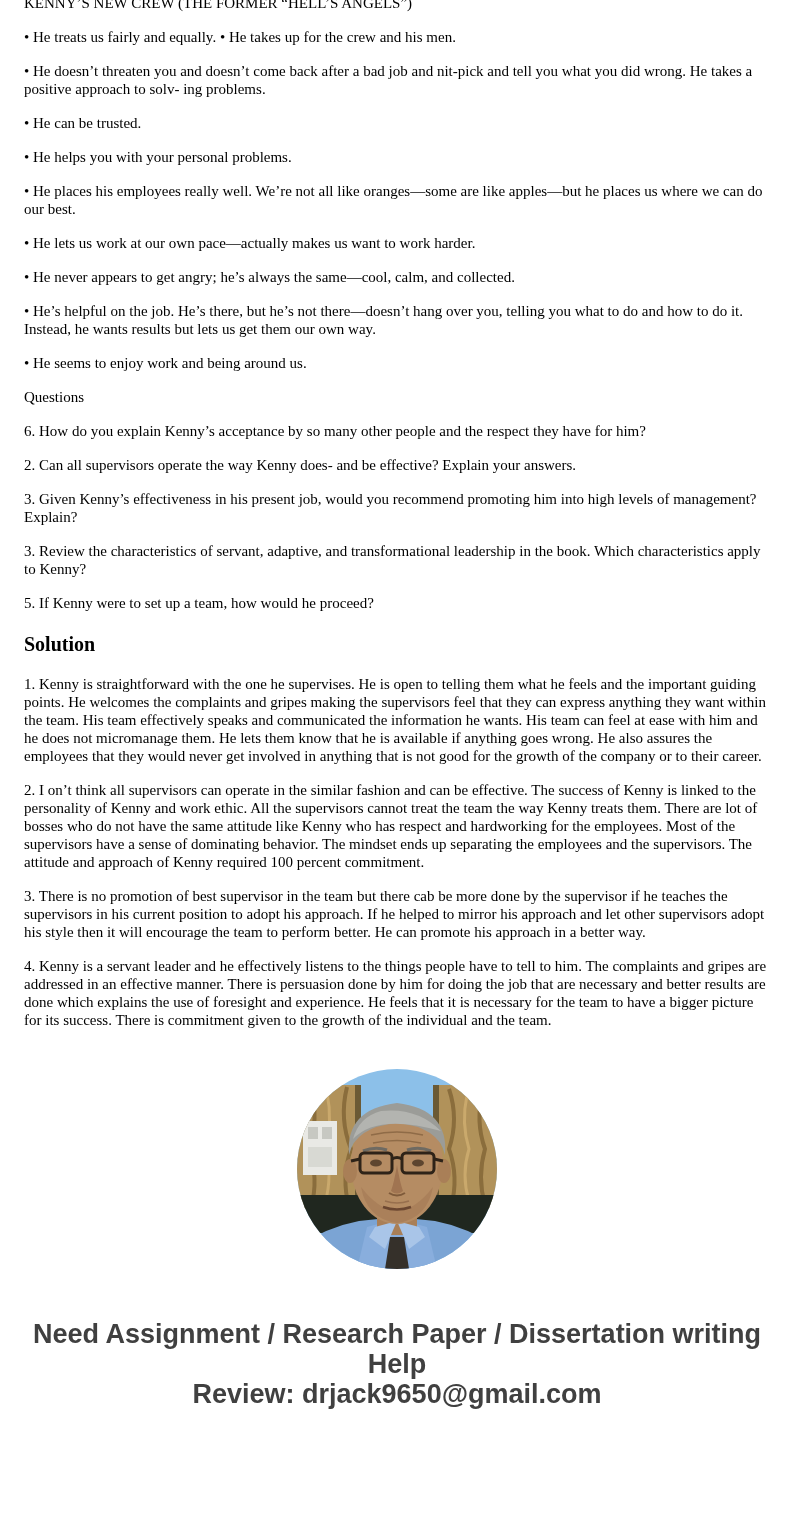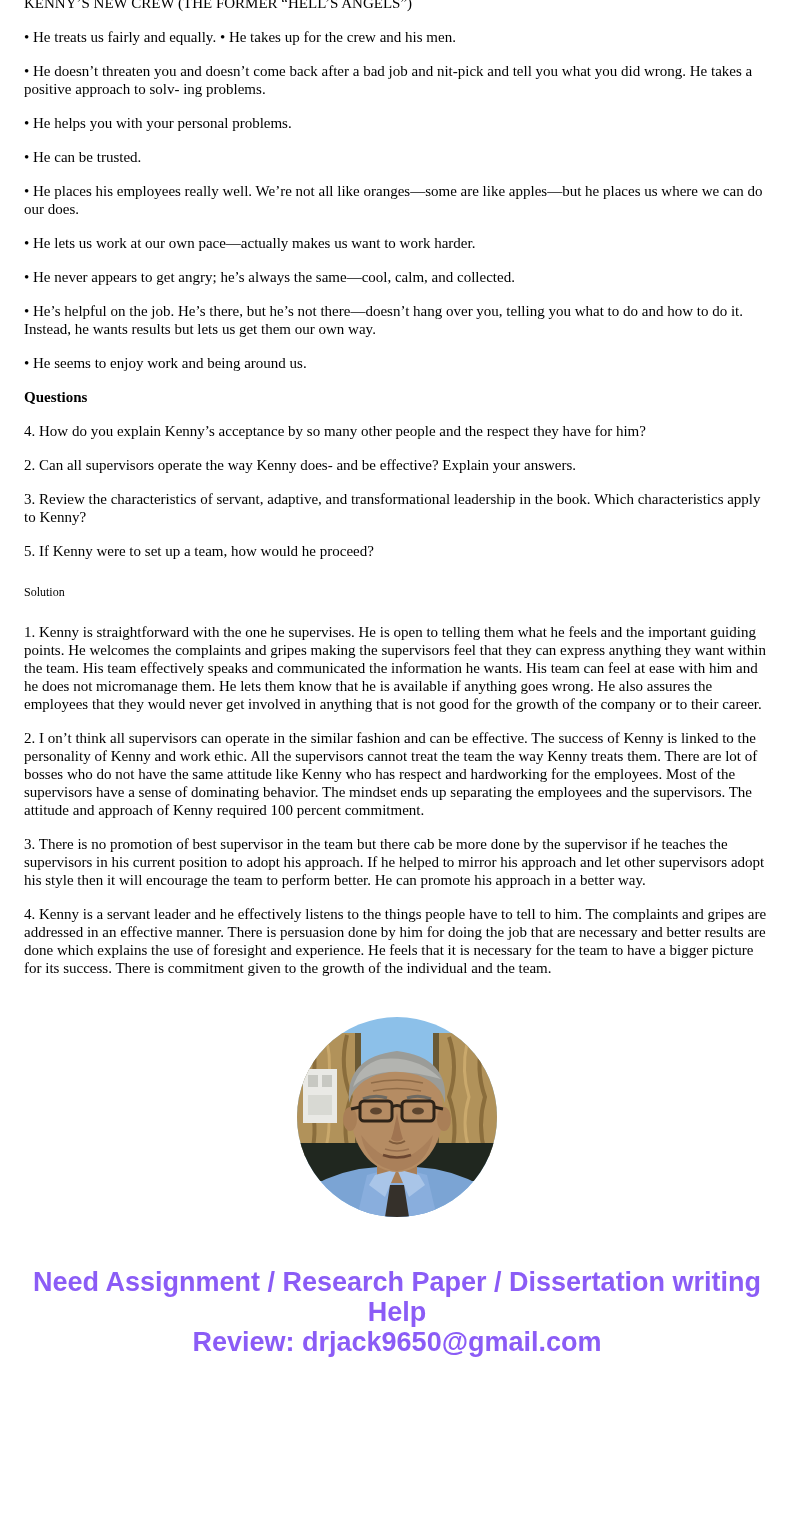--- a/index.html
+++ b/index.html
@@ -15,68 +15,69 @@
     font-size: 15px;
     line-height: 18px;
     color: #000000;
   }
   .doc { margin-top: -6px; }
   .doc p { margin: 16px 0; }
   .doc p.title-line { margin-top: 0; }
   .questions-heading {
     font-size: 15px;
     line-height: 18px;
-    font-weight: bold;
+    font-weight: normal;
     margin: 16px 0;
   }
   .solution-heading {
-    font-size: 12px;
+    font-size: 20px;
     line-height: 24px;
-    font-weight: normal;
+    font-weight: bold;
     margin: 20px 0 19px 0;
   }
   figure.portrait {
     width: 200px;
     height: 200px;
     margin: 40px auto 0 auto;
     padding: 0;
   }
   figure.portrait svg { display: block; }
   .footer-help {
     margin: 50px auto 0 auto;
     max-width: 762px;
     text-align: center;
     font-family: "Liberation Sans", sans-serif;
     font-weight: bold;
     font-size: 27px;
     line-height: 30px;
-    color: #8b5cf6;
+    color: #404040;
   }
 </style>
 </head>
 <body>
 
 <div class="page">
   <div class="doc">
     <p class="title-line">KENNY’S NEW CREW (THE FORMER “HELL’S ANGELS”)</p>
 
     <p>• He treats us fairly and equally. • He takes up for the crew and his men.</p>
     <p>• He doesn’t threaten you and doesn’t come back after a bad job and nit-pick and tell you what you did wrong. He takes a positive approach to solv- ing problems.</p>
+    <p>• He can be trusted.</p>
     <p>• He helps you with your personal problems.</p>
-    <p>• He can be trusted.</p>
-    <p>• He places his employees really well. We’re not all like oranges—some are like apples—but he places us where we can do our does.</p>
+    <p>• He places his employees really well. We’re not all like oranges—some are like apples—but he places us where we can do our best.</p>
     <p>• He lets us work at our own pace—actually makes us want to work harder.</p>
     <p>• He never appears to get angry; he’s always the same—cool, calm, and collected.</p>
     <p>• He’s helpful on the job. He’s there, but he’s not there—doesn’t hang over you, telling you what to do and how to do it. Instead, he wants results but lets us get them our own way.</p>
     <p>• He seems to enjoy work and being around us.</p>
 
     <p class="questions-heading">Questions</p>
 
-    <p>4. How do you explain Kenny’s acceptance by so many other people and the respect they have for him?</p>
+    <p>6. How do you explain Kenny’s acceptance by so many other people and the respect they have for him?</p>
     <p>2. Can all supervisors operate the way Kenny does- and be effective? Explain your answers.</p>
+    <p>3. Given Kenny’s effectiveness in his present job, would you recommend promoting him into high levels of management? Explain?</p>
     <p>3. Review the characteristics of servant, adaptive, and transformational leadership in the book. Which characteristics apply to Kenny?</p>
     <p>5. If Kenny were to set up a team, how would he proceed?</p>
 
     <h2 class="solution-heading">Solution</h2>
 
     <p>1. Kenny is straightforward with the one he supervises. He is open to telling them what he feels and the important guiding points. He welcomes the complaints and gripes making the supervisors feel that they can express anything they want within the team. His team effectively speaks and communicated the information he wants. His team can feel at ease with him and he does not micromanage them. He lets them know that he is available if anything goes wrong. He also assures the employees that they would never get involved in anything that is not good for the growth of the company or to their career.</p>
     <p>2. I on’t think all supervisors can operate in the similar fashion and can be effective. The success of Kenny is linked to the personality of Kenny and work ethic. All the supervisors cannot treat the team the way Kenny treats them. There are lot of bosses who do not have the same attitude like Kenny who has respect and hardworking for the employees. Most of the supervisors have a sense of dominating behavior. The mindset ends up separating the employees and the supervisors. The attitude and approach of Kenny required 100 percent commitment.</p>
     <p>3. There is no promotion of best supervisor in the team but there cab be more done by the supervisor if he teaches the supervisors in his current position to adopt his approach. If he helped to mirror his approach and let other supervisors adopt his style then it will encourage the team to perform better. He can promote his approach in a better way.</p>
     <p>4. Kenny is a servant leader and he effectively listens to the things people have to tell to him. The complaints and gripes are addressed in an effective manner. There is persuasion done by him for doing the job that are necessary and better results are done which explains the use of foresight and experience. He feels that it is necessary for the team to have a bigger picture for its success. There is commitment given to the growth of the individual and the team.</p>
 

